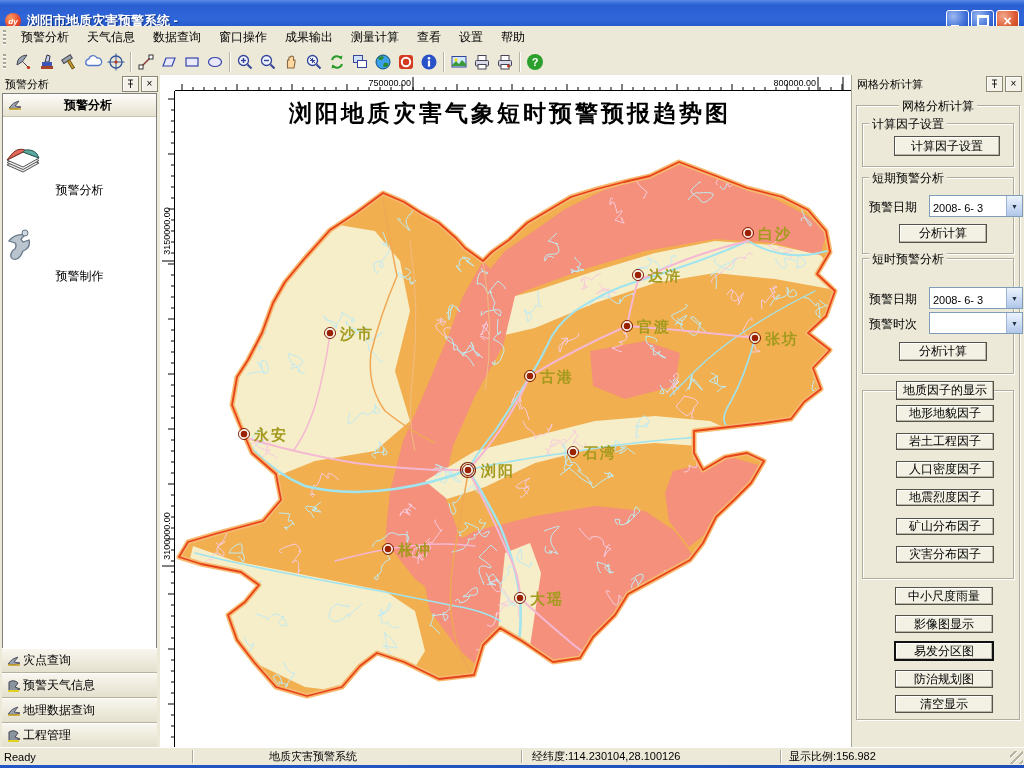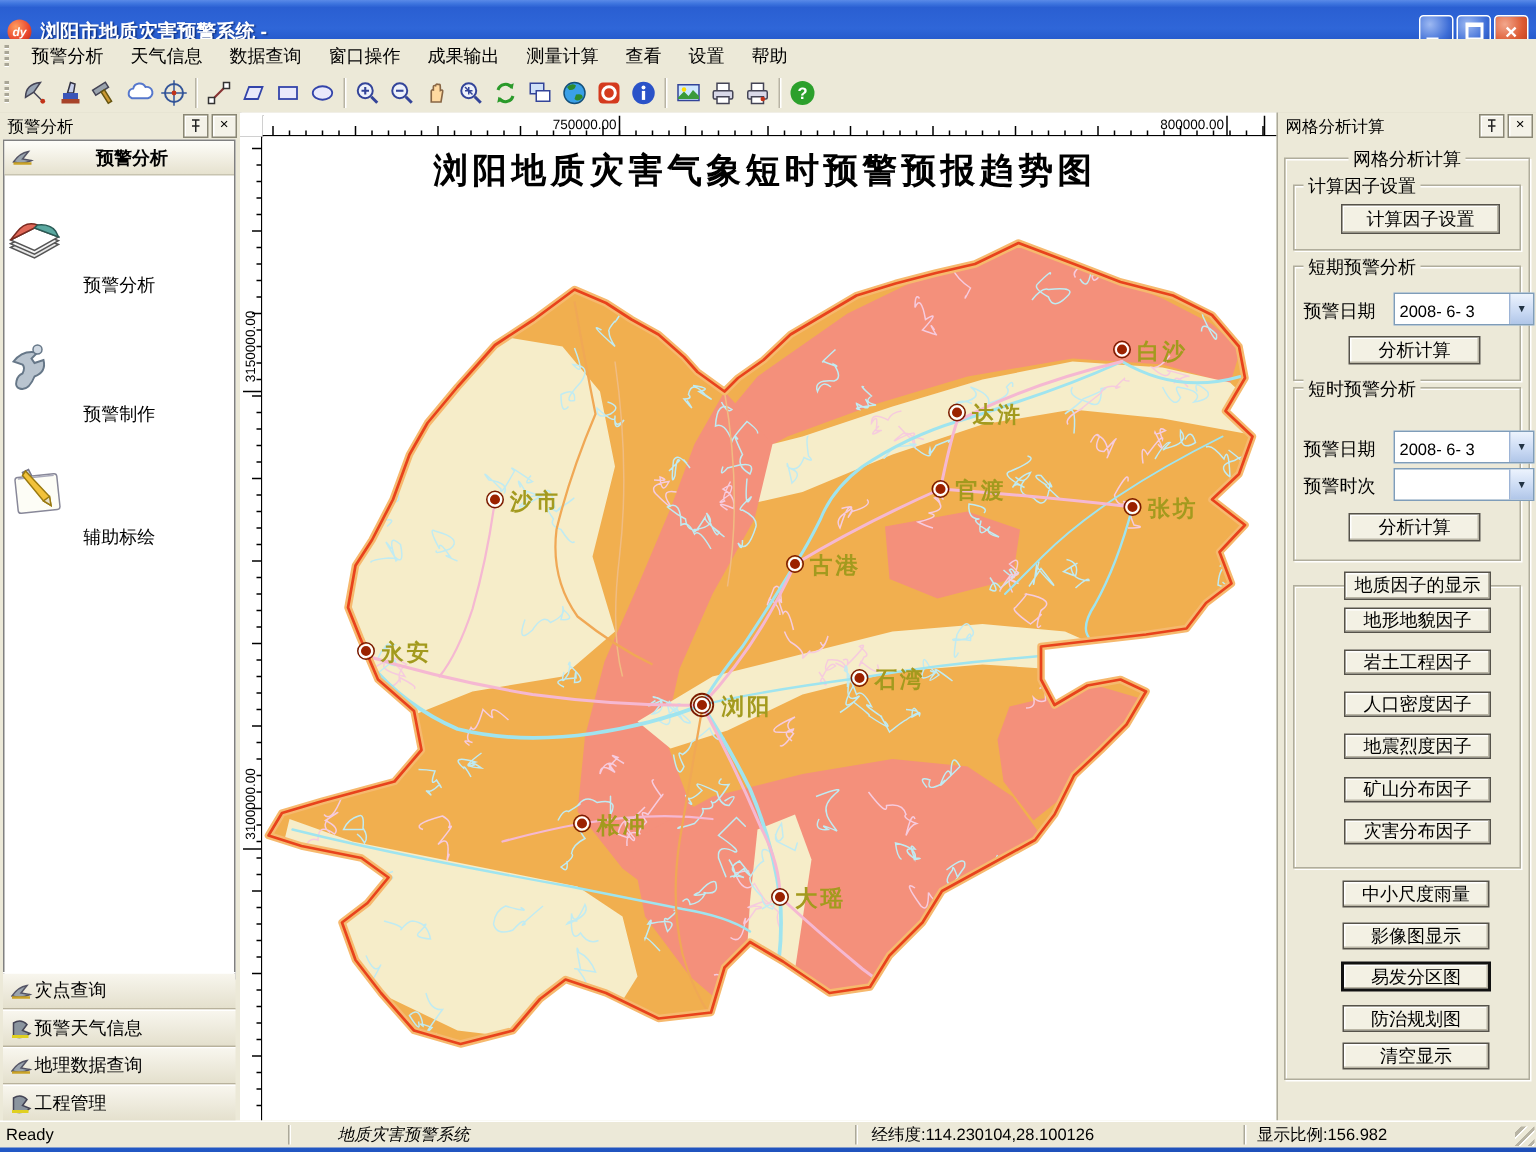--- a/index.html
+++ b/index.html
@@ -279,30 +279,20 @@
             <path d="M22 5 Q30 4 34 9 L36 13 L20 7 Z" fill="#5aa8a0" stroke="#2a5a55"></path>
           </svg>
         <div class="tlabel">预警分析</div>
       </div>
       <div class="lp-tool" style="margin-top:26px;">
         <svg width="36" height="38">
             <path d="M6 16 q6-8 16-6 l-4 4 2 3 6-2 q2 8-6 11 q-4 10-10 8 q-3-1-2-5 q1-4 4-5 q2-4 0-6 Z" fill="#b9c4cf" stroke="#667788" stroke-width="1.3"></path>
             <circle cx="22" cy="8" r="3" fill="#cfd8e2" stroke="#667788"></circle>
           </svg>
         <div class="tlabel">预警制作</div>
-      </div>
-      <div class="lp-tool" style="margin-top:24px;">
-        <svg width="42" height="36">
-            <rect x="8" y="8" width="28" height="24" rx="2" fill="#fdfdf6" stroke="#889" transform="rotate(-6 22 20)"></rect>
-            <path d="M10 9 h24" stroke="#aab" transform="rotate(-6 22 20)"></path>
-            <path d="M12 6 l4-2 2 4 -4 2 Z" fill="#c8ccd4" stroke="#778"></path>
-            <path d="M14 5 L30 22 l1 6 -5-3 L12 8 Z" fill="#f2c23a" stroke="#9a7a10"></path>
-            <path d="M30 22 l1 6 -5-3 Z" fill="#e8e0c8" stroke="#9a7a10"></path>
-          </svg>
-        <div class="tlabel">辅助标绘</div>
       </div>
     </div>
     <div class="lp-bottom">
       <div class="lp-bar">
         <svg width="17" height="14">
             <path d="M2 10 q4-6 10-7 l-4 5 6 1 q-6 3-12 1 Z" fill="#9aa4ae" stroke="#556"></path>
             <path d="M2 11 h12" stroke="#c9a227" stroke-width="1.6"></path>
           </svg>
         <span class="blabel">灾点查询</span>
       </div>
@@ -786,21 +776,21 @@
     <button class="xbtn" style="left:43px;top:512px;width:98px;height:18px;">中小尺度雨量</button>
     <button class="xbtn" style="left:43px;top:540px;width:98px;height:18px;">影像图显示</button>
     <button class="xbtn default" style="left:42px;top:566px;width:100px;height:20px;">易发分区图</button>
     <button class="xbtn" style="left:43px;top:595px;width:98px;height:18px;">防治规划图</button>
     <button class="xbtn" style="left:43px;top:620px;width:98px;height:18px;">清空显示</button>
   </div>
 
   <div class="statusbar">
     <span class="sb-pane" style="width:184px;">Ready</span>
     <span class="sb-sep"></span>
-    <span class="sb-pane" style="width:377px;padding-left:32px;box-sizing:border-box;font-style:italic;">地质灾害预警系统</span>
+    <span class="sb-pane" style="width:328px;padding-left:76px;box-sizing:border-box;">地质灾害预警系统</span>
     <span class="sb-sep"></span>
     <span class="sb-pane" style="width:258px;padding-left:10px;box-sizing:border-box;">经纬度:114.230104,28.100126</span>
     <span class="sb-sep"></span>
     <span class="sb-pane" style="padding-left:8px;">显示比例:156.982</span>
     <span class="sb-grip"></span>
   </div>
   <div class="bottom-edge"></div>
 </div>
 
 </body></html>

